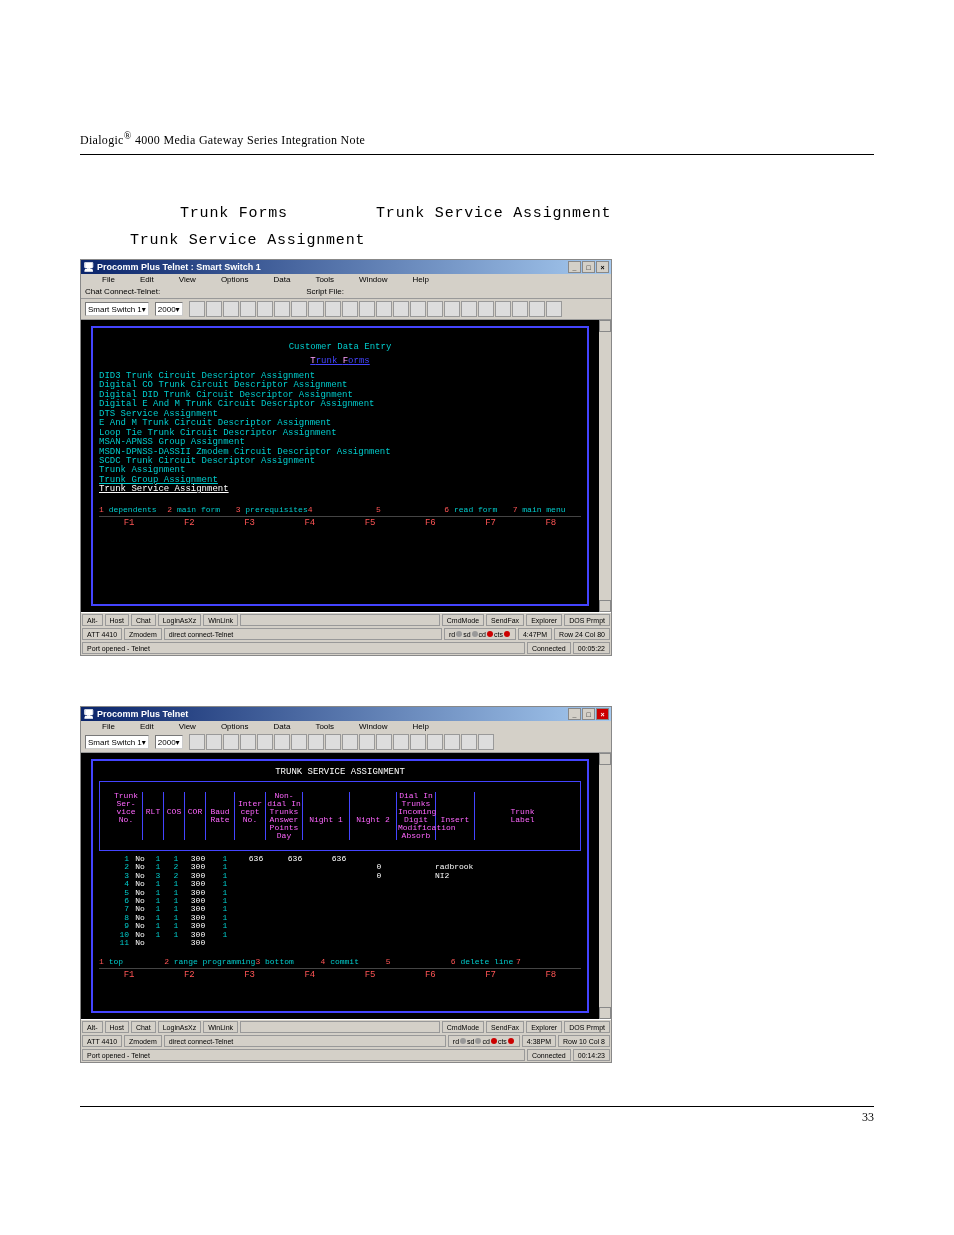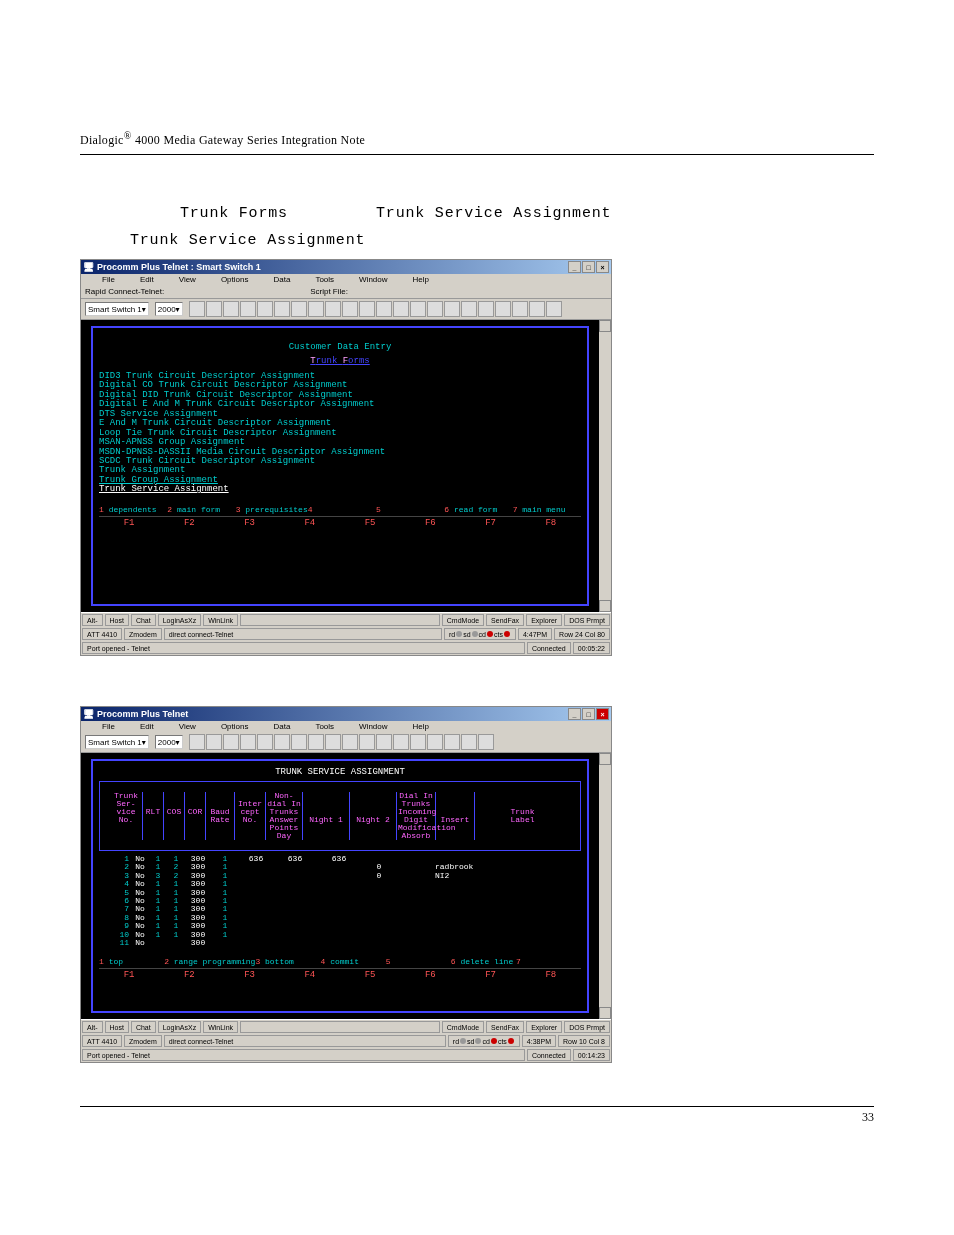--- a/index.html
+++ b/index.html
@@ -242,21 +242,21 @@
       <span>Procomm Plus Telnet : Smart Switch 1</span>
       <span class="spacer"></span>
       <span class="winbtns">
         <span class="winbtn">_</span>
         <span class="winbtn">□</span>
         <span class="winbtn">×</span>
       </span>
     </div>
     <div class="menubar" id="menubar1"><span>File</span><span>Edit</span><span>View</span><span>Options</span><span>Data</span><span>Tools</span><span>Window</span><span>Help</span></div>
     <div class="toolbars">
-      <span class="tool-label">Rapid Connect-Telnet:</span>
+      <span class="tool-label">Chat Connect-Telnet:</span>
       <span class="tool-label" style="margin-left:140px;">Script File:</span>
     </div>
     <div class="toolbars">
       <span class="tool-combo"><span>Smart Switch 1</span> ▾</span>
       <span class="tool-combo"><span>2000</span> ▾</span>
       <span class="iconrow" id="icons1">
           <span class="ticon"></span>
           <span class="ticon"></span>
           <span class="ticon"></span>
           <span class="ticon"></span>
@@ -289,21 +289,21 @@
         <div class="term-subtitle"><span class="u">T</span><span>runk </span><span class="u">F</span><span>orms</span></div>
         <div class="term-list" id="termlist1">
             <div class="item">DID3 Trunk Circuit Descriptor Assignment</div>
             <div class="item">Digital CO Trunk Circuit Descriptor Assignment</div>
             <div class="item">Digital DID Trunk Circuit Descriptor Assignment</div>
             <div class="item">Digital E And M Trunk Circuit Descriptor Assignment</div>
             <div class="item">DTS Service Assignment</div>
             <div class="item">E And M Trunk Circuit Descriptor Assignment</div>
             <div class="item">Loop Tie Trunk Circuit Descriptor Assignment</div>
             <div class="item">MSAN-APNSS Group Assignment</div>
-            <div class="item">MSDN-DPNSS-DASSII Media Circuit Descriptor Assignment</div>
+            <div class="item">MSDN-DPNSS-DASSII Zmodem Circuit Descriptor Assignment</div>
             <div class="item">SCDC Trunk Circuit Descriptor Assignment</div>
             <div class="item">Trunk Assignment</div>
             <div class="item underline">Trunk Group Assignment</div>
             <div class="item underline highlight">Trunk Service Assignment</div>
           </div>
 
         <div class="fkey-labels" id="soft1">
             <div><span style="color:#ff5555">1</span> <span class="txt">dependents</span></div>
             <div><span style="color:#ff5555">2</span> <span class="txt">main form</span></div>
             <div><span style="color:#ff5555">3</span> <span class="txt">prerequisites</span></div>

